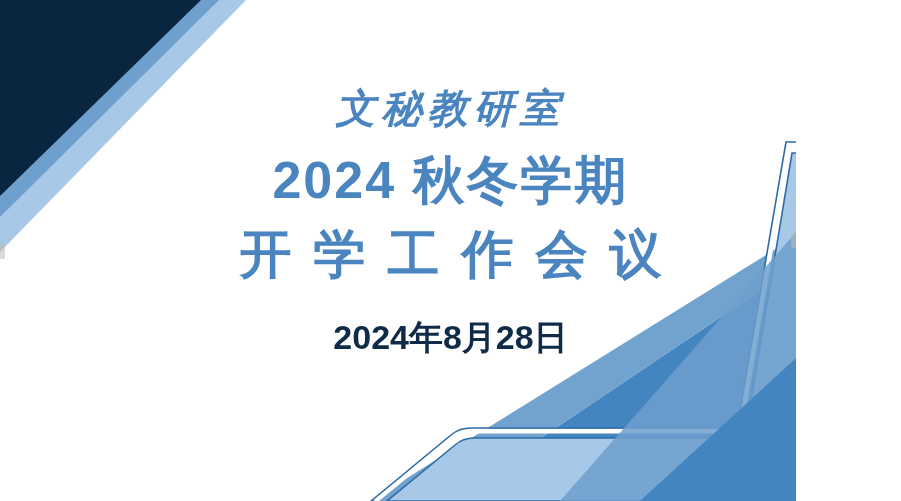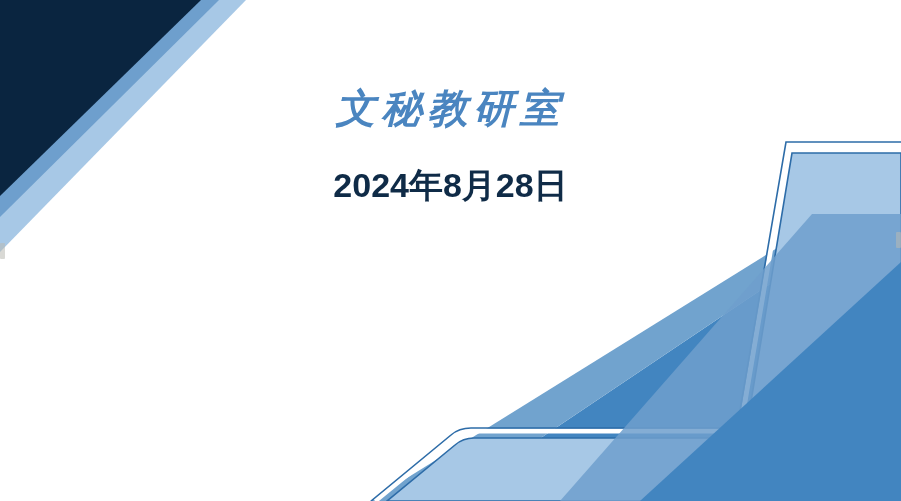--- a/index.html
+++ b/index.html
@@ -2,21 +2,21 @@
 <html><head>
 <meta charset="utf-8">
 <style>
   html, body {
     margin: 0;
     padding: 0;
     background: #ffffff;
   }
   #slide {
     position: relative;
-    width: 901px;
+    width: 796px;
     height: 501px;
     overflow: hidden;
     background: #ffffff;
     font-family: "Liberation Sans", "DejaVu Sans", sans-serif;
   }
   #deco-layer {
     position: absolute;
     left: 0;
     top: 0;
     width: 901px;
@@ -116,19 +116,21 @@
     <path d="M 901,142 L 786,142 L 737,428 L 471,428 Q 459,428 451,435 L 371,501" fill="none" stroke="#2d6ca8" stroke-width="1.6"></path>
 
     <polygon points="901,214 901,501 560,501 812,214" fill="#6e9fcd" opacity="0.85"></polygon>
 
     <polygon points="901,262 901,501 640,501" fill="#4285c0"></polygon>
 
   </svg>
 
   <div class="text-stack">
     <div class="line-org">文秘教研室</div>
+    <div class="line-term">2024 秋冬学期</div>
+    <div class="line-meeting">开学工作会议</div>
     <div class="line-date">2024年8月28日</div>
   </div>
 
   <div class="edge-mark left"></div>
   <div class="edge-mark right"></div>
 
 </div>
 
 </body></html>

